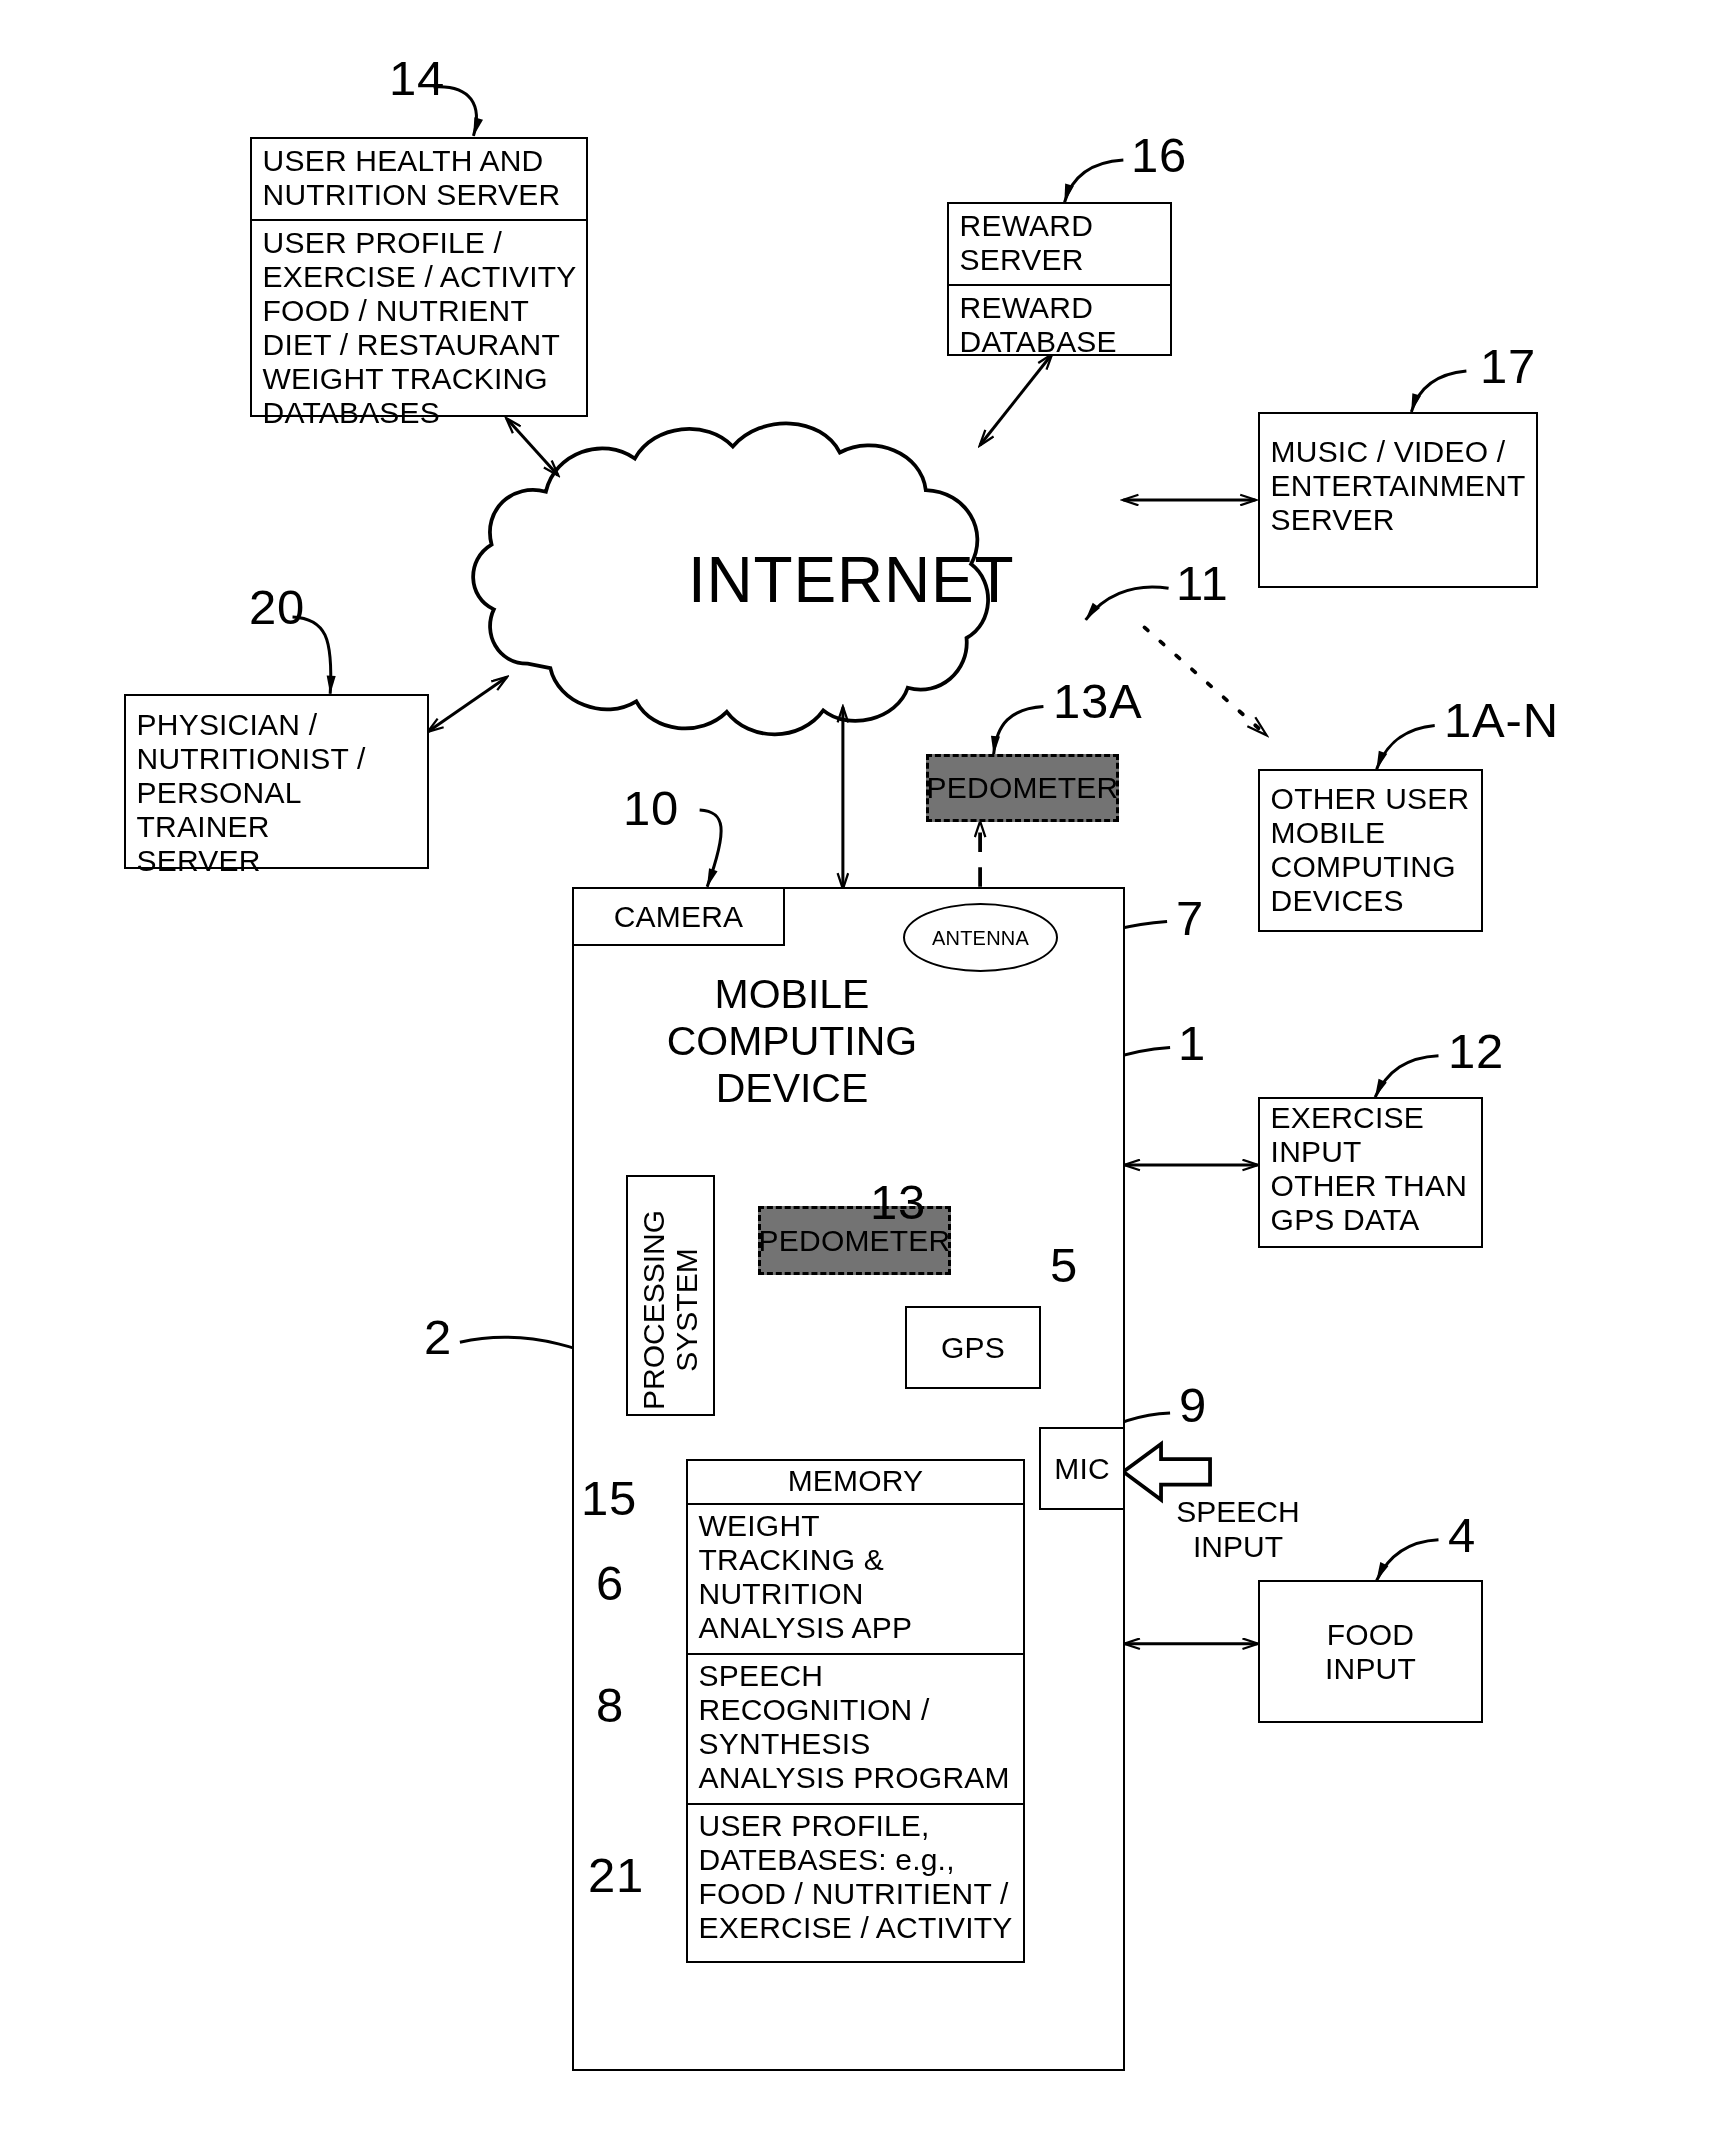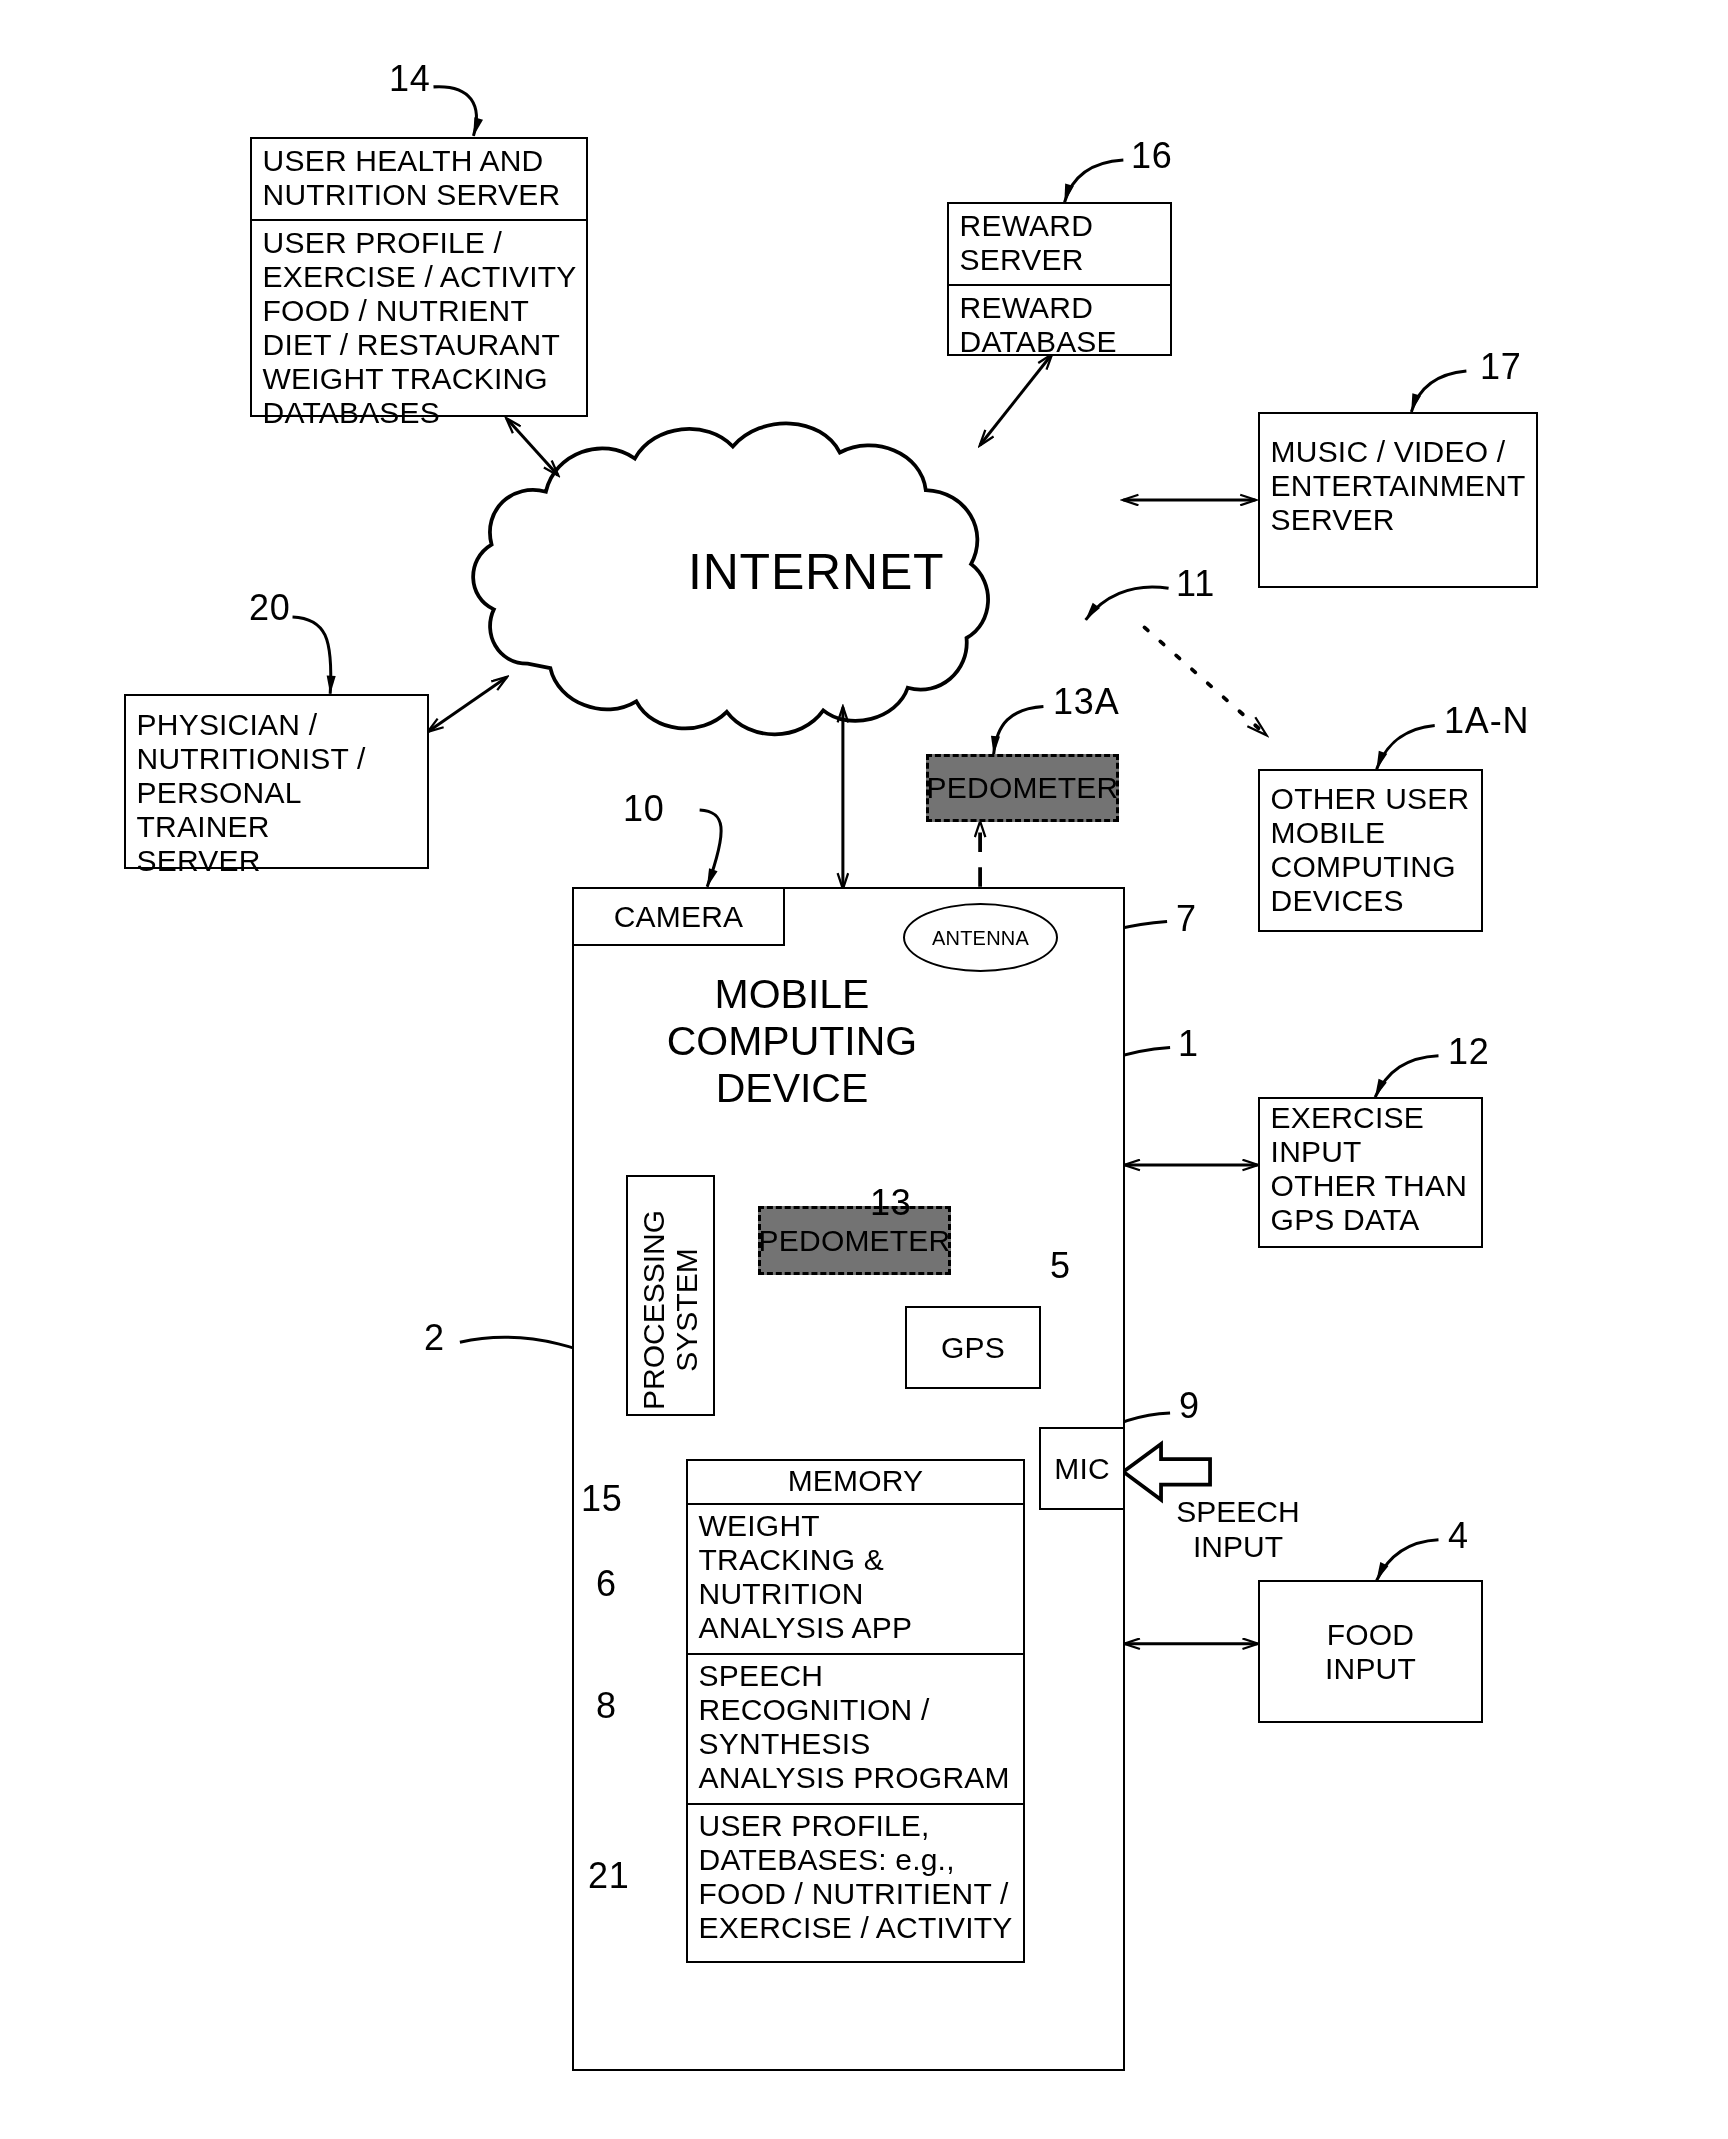--- a/index.html
+++ b/index.html
@@ -5,22 +5,22 @@
   html,body{margin:0;padding:0;background:#fff;}
   body{font-family:"Liberation Sans", sans-serif;color:#000;}
   #page{position:relative;width:1728px;height:2140px;background:#fff;overflow:hidden;}
   svg.layer{position:absolute;left:0;top:0;width:1728px;height:2140px;pointer-events:none;}
   .box{position:absolute;box-sizing:border-box;border:2.3px solid #000;background:#fff;}
   .boxdash{position:absolute;box-sizing:border-box;border:3px dashed #000;background:#737373;}
   .cell{box-sizing:border-box;padding:4.5px 9px 7.5px 10.6px;}
   .cell + .cell{border-top:2.3px solid #000;}
   .txt{font-size:30px;line-height:34px;letter-spacing:0.2px;white-space:pre-line;}
   .ctr{text-align:center;}
-  .ref{position:absolute;font-size:36px;line-height:39px;letter-spacing:0.8px;}
-  .cloudlabel{position:absolute;font-size:50px;letter-spacing:0.8px;}
+  .ref{position:absolute;font-size:49px;line-height:39px;letter-spacing:0.8px;}
+  .cloudlabel{position:absolute;font-size:64px;letter-spacing:0.8px;}
   .vlabel{position:absolute;font-size:30px;line-height:33px;white-space:pre-line;text-align:center;
           transform-origin:center center;}
   .plain{position:absolute;font-size:30px;line-height:35px;white-space:pre-line;}
   .ellipse{position:absolute;box-sizing:border-box;border:2.3px solid #000;border-radius:50%;
            background:#fff;display:flex;align-items:center;justify-content:center;}
   .bigtitle{position:absolute;font-size:41px;line-height:47px;text-align:center;white-space:pre-line;}
 </style>
 </head>
 <body>
 

